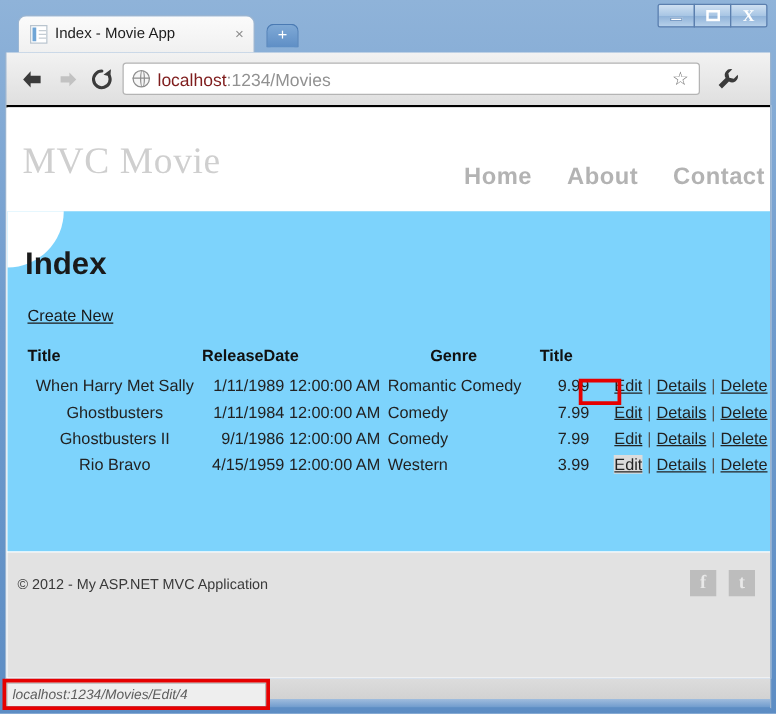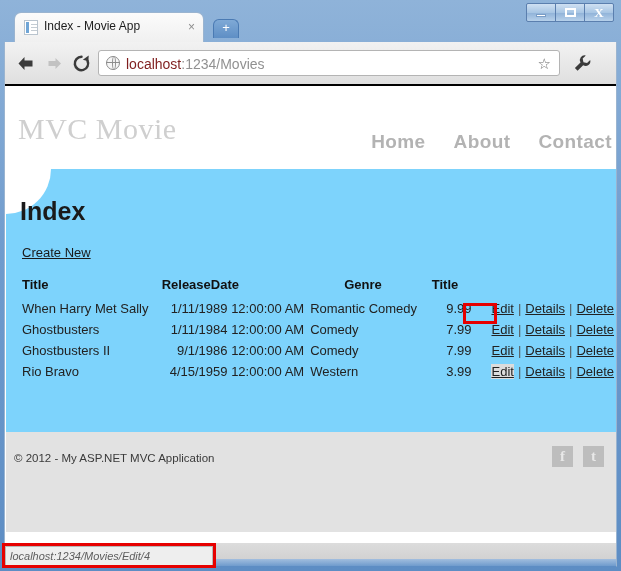--- a/index.html
+++ b/index.html
@@ -258,21 +258,21 @@
     font-weight: bold;
     font-size: 13px;
     padding: 2px 0 6px 0;
     color: #111;
     text-align: left;
   }
   #movies-table td {
     padding: 3px 0;
     white-space: nowrap;
   }
-  .col-title   { width: 152px; text-align: left; }
+  .col-title   { width: 152px; text-align: center; }
   .col-date    { width: 150px; text-align: right; }
   .col-genre   { width: 116px; text-align: left; padding-left: 6px !important; }
   .col-price   { width: 52px;  text-align: right; }
   .col-actions { text-align: left; padding-left: 20px !important; }
   th.col-genre { text-align: center !important; padding-left: 0 !important; }
   th.col-title { text-align: center; }
   th.col-date  { text-align: center; }
   th.col-price { text-align: left; padding-left: 10px !important; }
 
   .action-link {
@@ -288,21 +288,21 @@
     left: 463px; top: 303px;
     width: 34px; height: 21px;
     border: 3px solid #e60000;
     box-sizing: border-box;
     pointer-events: none;
   }
 
   
   #site-footer {
     position: absolute;
-    left: 0; top: 346px;
+    left: 0; top: 356px;
     width: 610px; height: 100px;
     background: #e2e2e2;
   }
   #footer-copy {
     position: absolute;
     left: 8px; top: 20px;
     font-size: 11.5px;
     color: #3a3a3a;
   }
   #social {

